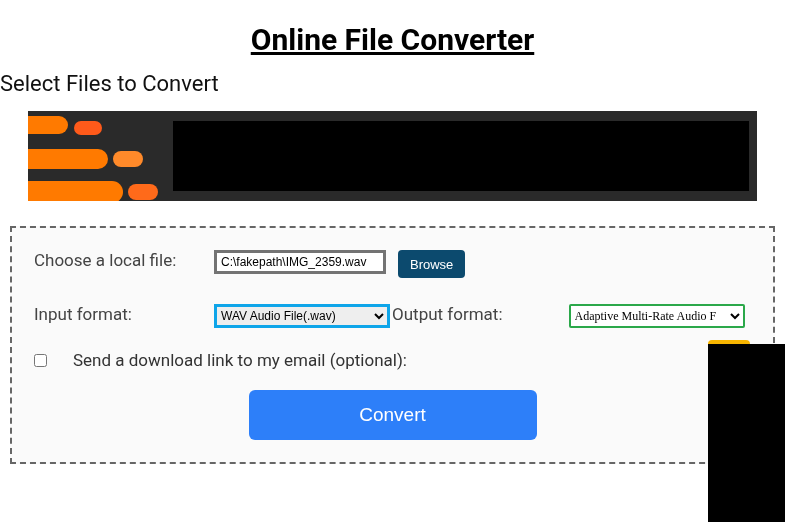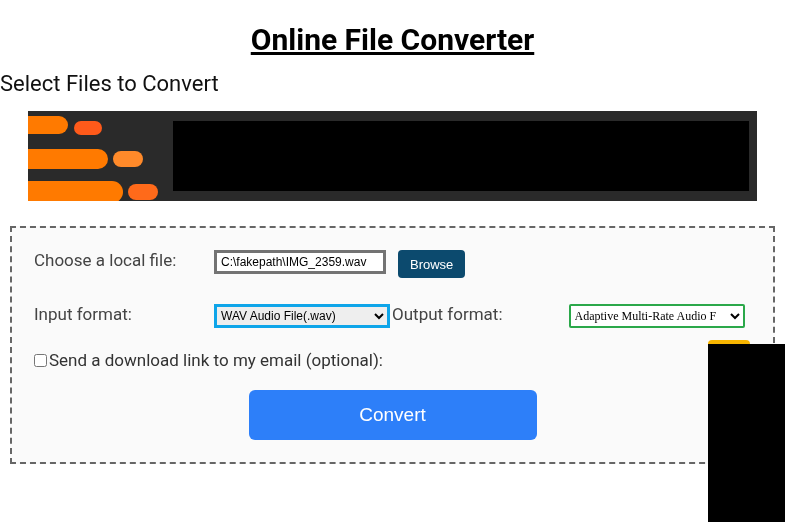--- a/index.html
+++ b/index.html
@@ -118,20 +118,21 @@
       font-size: 12px;
       border: 2px solid #2ba84a;
       border-radius: 2px;
       background: #fff;
       font-family: Liberation Serif, serif;
     }
     .checkbox-row {
       margin-bottom: 20px;
       display: flex;
       align-items: center;
+      gap: 24px;
     }
     .checkbox-row input {
       margin-right: 2px;
     }
     .checkbox-label {
       font-size: 17px;
       color: #333;
     }
     .convert-btn-row {
       text-align: center;

